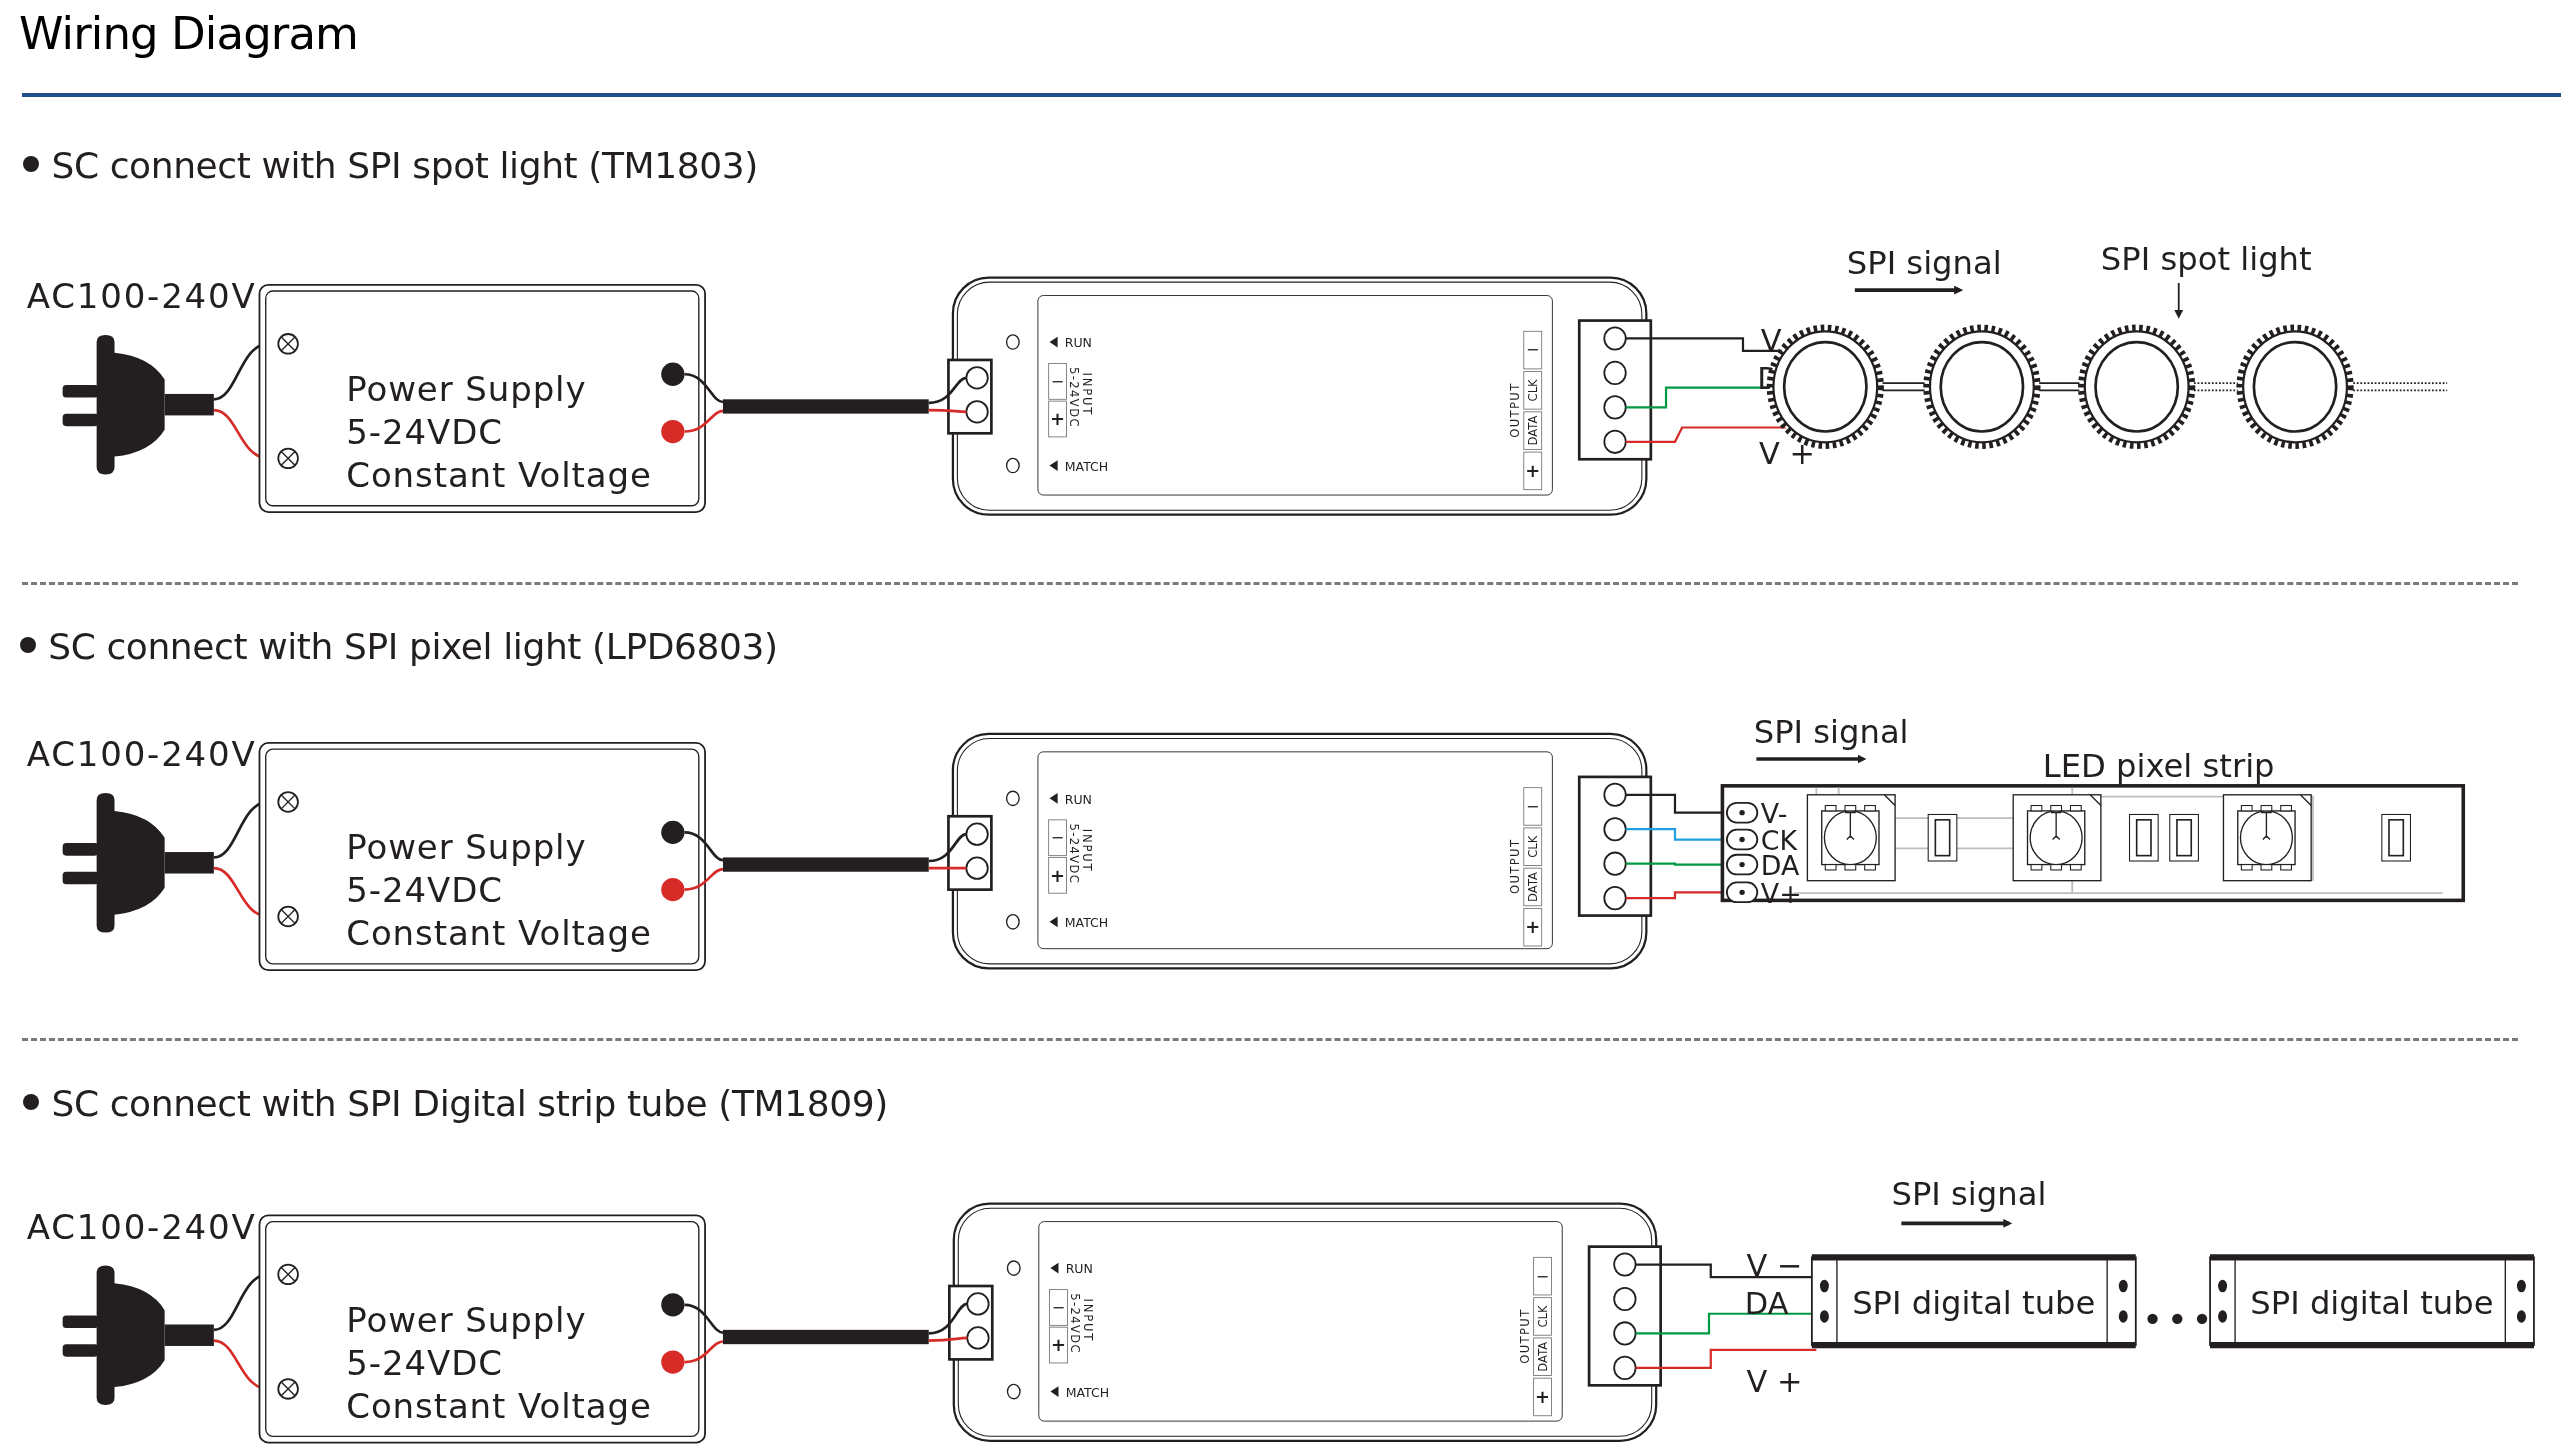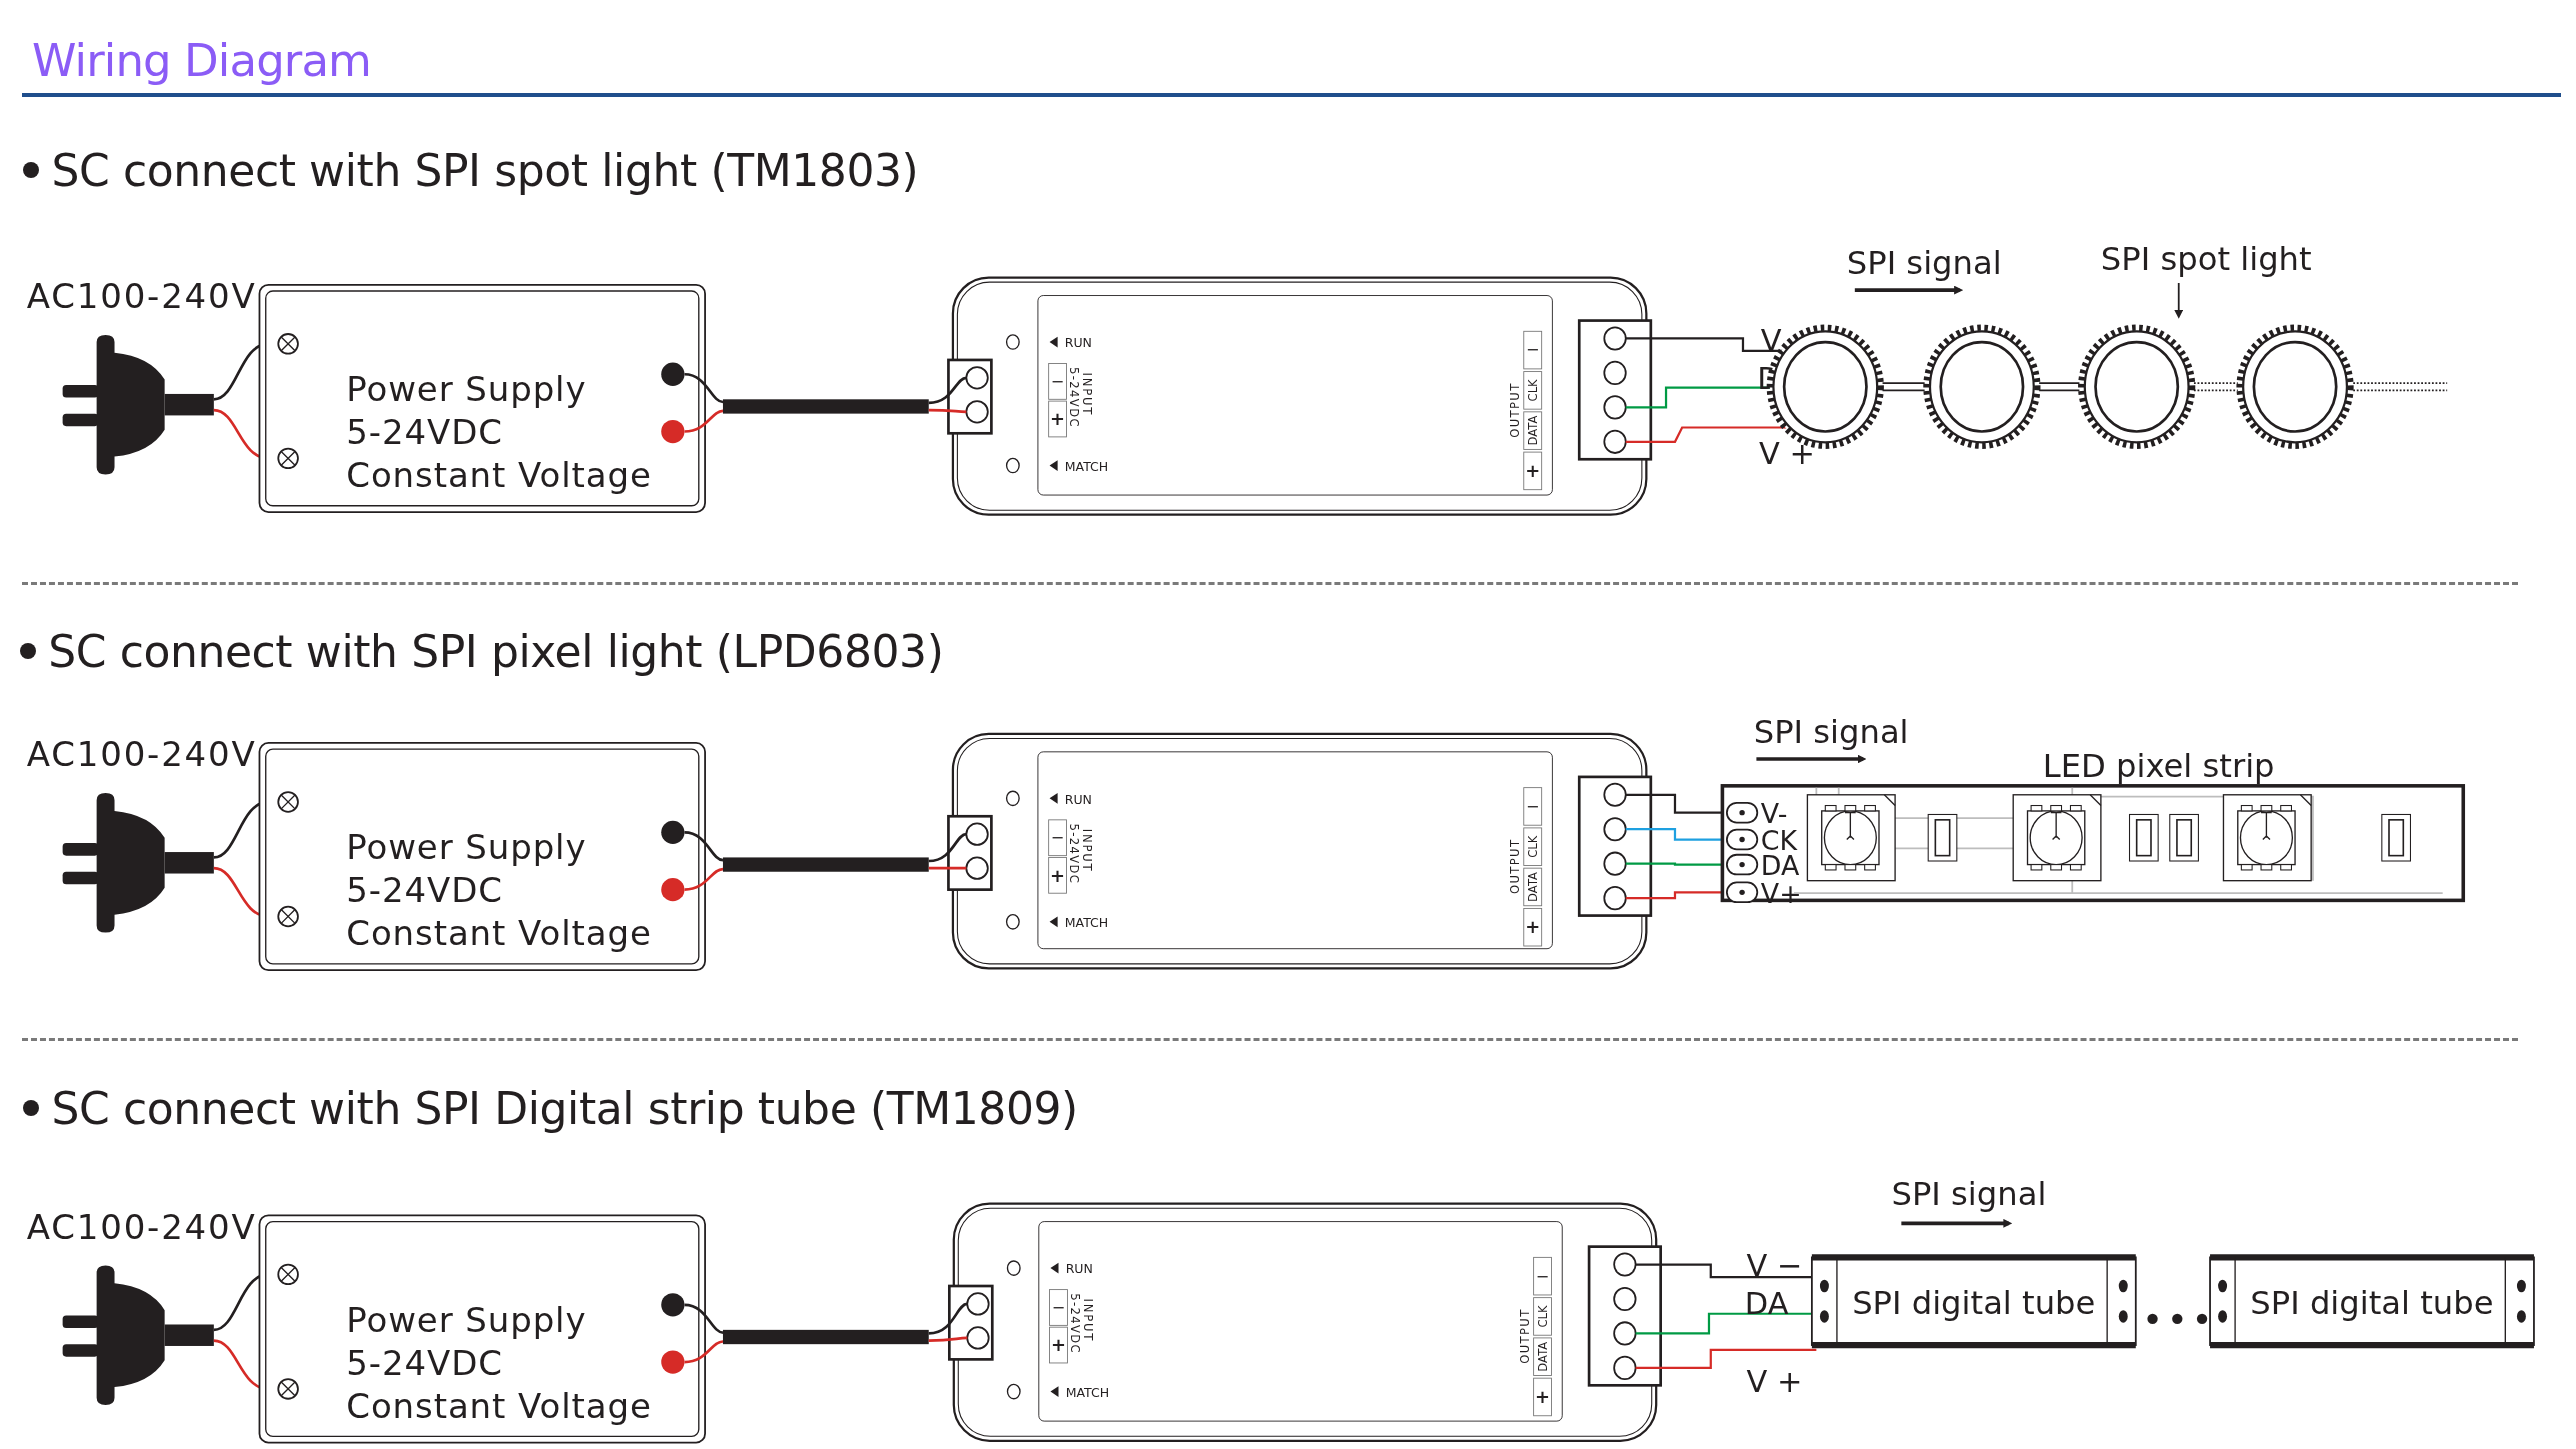--- a/index.html
+++ b/index.html
@@ -1,23 +1,23 @@
 <!DOCTYPE html>
 <html style="font-size:14.3px"><head>
 <meta charset="utf-8">
 <style>
   html, body { margin: 0; padding: 0; background: #ffffff; }
   body { width: 2576px; height: 1450px; position: relative; overflow: hidden;
          font-family: "DejaVu Sans", sans-serif; color: #231f20; }
   .abs { position: absolute; }
-  .title { left: 32px; top: 7.2px; font-size: 45px; color: #8b5cf6;
-           font-family: "DejaVu Sans", sans-serif; letter-spacing: -0.9px; margin-top: 27px; }
+  .title { left: 19px; top: 7.2px; font-size: 45px; color: #000000;
+           font-family: "DejaVu Sans", sans-serif; letter-spacing: -0.9px; }
   .rule { left: 22.4px; top: 93px; width: 2539px; height: 3.6px; background: #1f4e8c; }
   .dash { left: 22.4px; width: 2496px; height: 0; border-top: 3.6px dashed #7a7a7a; }
-  .heading { font-size: 44px; white-space: nowrap; letter-spacing: -0.4px; }
+  .heading { font-size: 36px; white-space: nowrap; letter-spacing: -0.4px; }
   .heading .dot { display: inline-block; width: 16px; height: 16px; border-radius: 50%;
                   background: #231f20; margin-right: 12.5px; vertical-align: middle; position: relative; top: -3.6px; }
   svg text { font-family: "DejaVu Sans", sans-serif; }
   #canvas { position: absolute; left: 0; top: 0; }
 </style>
 </head>
 <body>
 
 <div class="abs title">Wiring Diagram</div>
 <div class="abs rule"></div>

